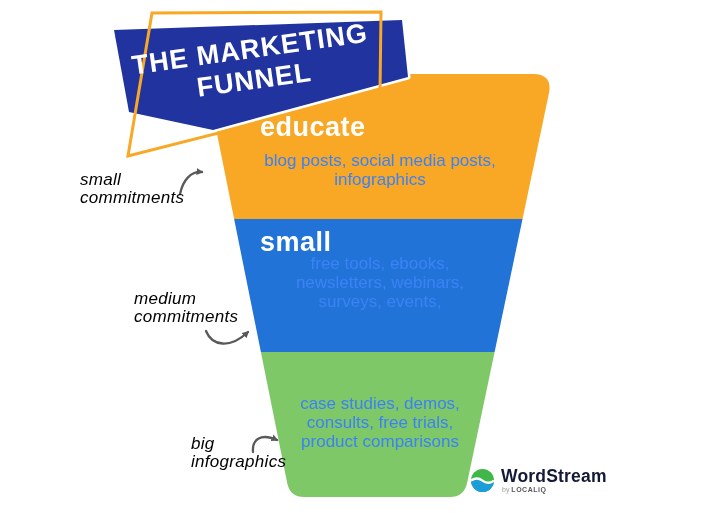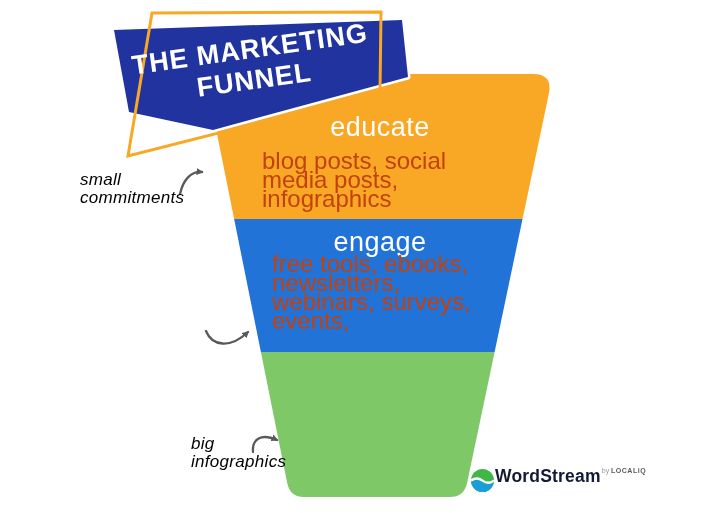--- a/index.html
+++ b/index.html
@@ -3,38 +3,38 @@
 <meta charset="utf-8">
 <style>
   html,body{margin:0;padding:0;background:#fff;}
   .canvas{
     position:relative;width:720px;height:513px;background:#ffffff;
     overflow:hidden;font-family:"Liberation Sans",sans-serif;
   }
   .layer{position:absolute;left:0;top:0;}
   .abs{position:absolute;}
   .stage-name{
-    font-size:27px;font-weight:400;color:#ffffff;text-align:center;
+    font-size:27px;font-weight:700;color:#ffffff;
     letter-spacing:.5px;
   }
   .stage-items{
-    font-size:24px;line-height:19px;color:#c2410c;
+    font-size:17px;line-height:19px;color:#3b82f6;text-align:center;
     font-weight:400;
   }
   .commitment{
     font-size:17px;line-height:18px;color:#000000;font-style:italic;
     text-align:left;letter-spacing:.3px;
   }
   .banner-title{
     font-size:27px;line-height:31px;font-weight:700;color:#ffffff;
     text-align:center;transform:rotate(-8deg);transform-origin:50% 50%;
     letter-spacing:1px;
   }
   .logo{display:flex;align-items:flex-start;}
-  .logo-text{display:flex;flex-direction:row;margin-left:1px;}
+  .logo-text{display:flex;flex-direction:column;margin-left:7px;}
   .logo-brand{font-size:17.5px;font-weight:700;color:#131A35;line-height:19px;letter-spacing:.2px;}
   .logo-byline{font-size:7px;line-height:8px;margin-top:0px;padding-left:1px;color:#9B9B9B;}
   .logo-byline b{color:#58595B;letter-spacing:.5px;}
 </style>
 </head>
 <body>
 
 <div class="canvas">
 
   <svg class="layer" width="720" height="513" viewBox="0 0 720 513">
@@ -61,25 +61,27 @@
     <path d="M 180 194 C 183 180 191 171 202 172" fill="none" stroke="#58595B" stroke-width="2.3" stroke-linecap="round" marker-end="url(#arrowHead)"></path>
     <path d="M 206 331 C 212 346 230 349 248 332" fill="none" stroke="#58595B" stroke-width="2.3" stroke-linecap="round" marker-end="url(#arrowHead)"></path>
     <path d="M 253 452 C 252 439 261 433 277 440" fill="none" stroke="#58595B" stroke-width="2.3" stroke-linecap="round" marker-end="url(#arrowHead)"></path>
   </svg>
 
   <div class="abs banner-title" style="left:122px;top:34px;width:260px;">THE MARKETING FUNNEL</div>
 
   <div class="abs stage-name" style="left:260px;top:112px;width:240px;">educate</div>
   <div class="abs stage-items" style="left:262px;top:151px;width:236px;">blog posts, social media posts, infographics</div>
 
-  <div class="abs stage-name" style="left:260px;top:227px;width:240px;">engage</div>
+  <div class="abs stage-name" style="left:260px;top:227px;width:240px;">small</div>
   <div class="abs stage-items" style="left:272px;top:254px;width:216px;">free tools, ebooks, newsletters, webinars, surveys, events,</div>
 
+  <div class="abs stage-items" style="left:300px;top:394px;width:160px;">case studies, demos, consults, free trials, product comparisons</div>
 
   <div class="abs commitment" style="left:80px;top:171px;width:118px;">small commitments</div>
+  <div class="abs commitment" style="left:134px;top:290px;width:118px;">medium commitments</div>
   <div class="abs commitment" style="left:191px;top:435px;width:118px;">big infographics</div>
 
   <div class="abs logo" style="left:471px;top:467px;">
     <svg width="23" height="23" viewBox="0 0 23 23" style="margin-top:2px;">
       <defs>
         <clipPath id="logoCircle">
             <circle cx="11.5" cy="11.5" r="11.5"></circle>
           </clipPath>
       </defs>
       <g clip-path="url(#logoCircle)">

